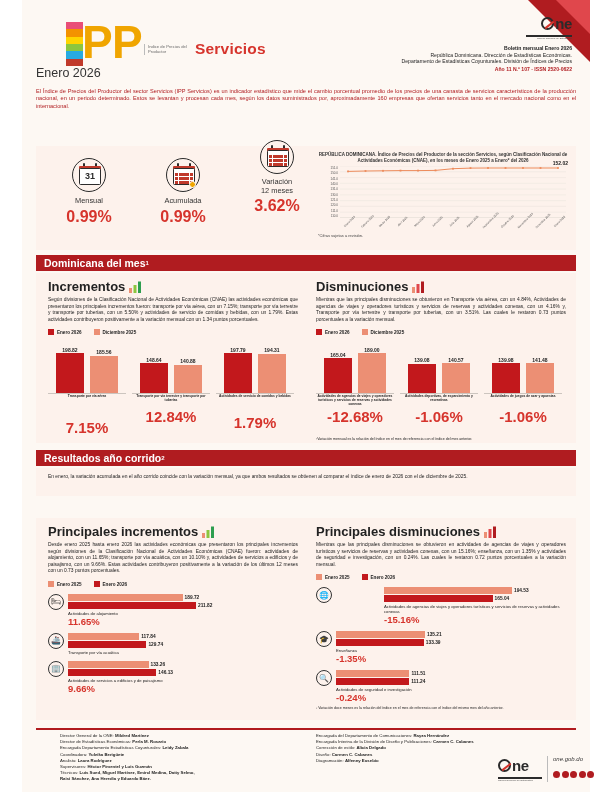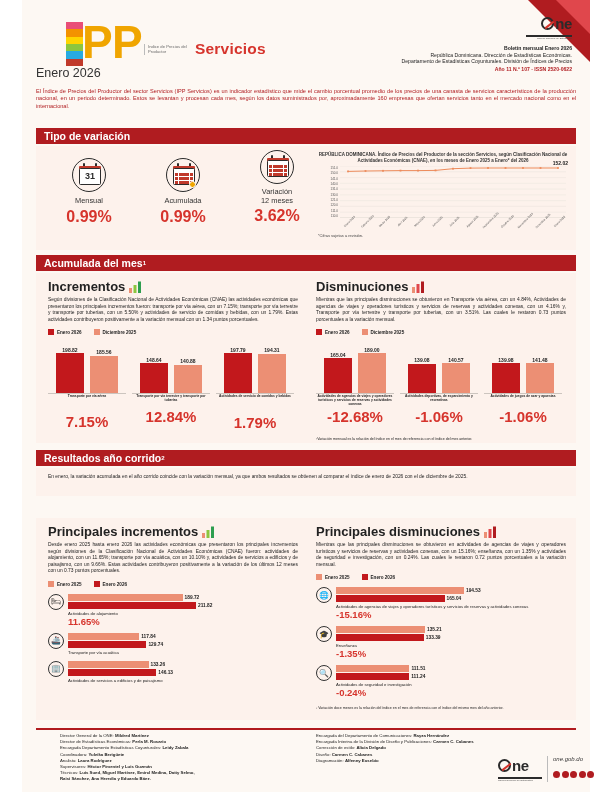--- a/index.html
+++ b/index.html
@@ -142,23 +142,20 @@
       <div class="one-l1">Boletín mensual Enero 2026</div>
       <div class="one-l2">República Dominicana. Dirección de Estadísticas Económicas.</div>
       <div class="one-l3">Departamento de Estadísticas Coyunturales. División de Índices de Precios</div>
       <div class="one-l4">Año 11 N.º 107 - ISSN 2520-0622</div>
     </div>
   </div>
 
   <div class="mes-title">Enero 2026</div>
   <div class="intro">El Índice de Precios del Productor del sector Servicios (IPP Servicios) es un indicador estadístico que mide el cambio porcentual promedio de los precios de una canasta de servicios característicos de la producción nacional, en un periodo determinado. Estos se levantan y procesan cada mes, según los datos suministrados por, aproximadamente 160 empresas que ofertan servicios tanto en el mercado nacional como en el internacional.</div>
 
-  <div class="banner" style="left:36px;top:128px;width:540px;">
-    <span>Tipo de variación</span>
-  </div>
   <div class="panel" style="left:36px;top:146px;width:540px;height:104px;"></div>
 
   <div class="varcard" style="left:52px;top:158px;">
     <div class="cal-ico">
       <div class="cal-ring" style="left:10px"></div>
         <div class="cal-ring" style="left:22px"></div>
       <div class="cal-top"></div>
         <div class="cal-body"></div>
       <div class="cal-num">31</div>
     </div>
@@ -188,21 +185,21 @@
           <i></i>
           <i></i>
           <i></i>
         </div>
       <div class="badge-dot"></div>
     </div>
     <div class="varlabel">Acumulada</div>
     <div class="varvalue">0.99%</div>
   </div>
 
-  <div class="varcard" style="left:240px;top:150px;">
+  <div class="varcard" style="left:240px;top:140px;">
     <div class="cal-ico">
       <div class="cal-ring" style="left:10px"></div>
         <div class="cal-ring" style="left:22px"></div>
       <div class="cal-top"></div>
         <div class="cal-body"></div>
       <div class="grid-dots">
           <i></i>
           <i></i>
           <i></i>
           <i></i>
@@ -282,21 +279,21 @@
           <div class="xt" style="position:absolute;left:156.5px;top:1px;width:18px;text-align:center;transform:rotate(-45deg);transform-origin:center top;white-space:nowrap;font-size:2.8px;">Octubre 2025</div>
           <div class="xt" style="position:absolute;left:174.0px;top:1px;width:18px;text-align:center;transform:rotate(-45deg);transform-origin:center top;white-space:nowrap;font-size:2.8px;">Noviembre 2025</div>
           <div class="xt" style="position:absolute;left:191.5px;top:1px;width:18px;text-align:center;transform:rotate(-45deg);transform-origin:center top;white-space:nowrap;font-size:2.8px;">Diciembre 2025</div>
           <div class="xt" style="position:absolute;left:209.0px;top:1px;width:18px;text-align:center;transform:rotate(-45deg);transform-origin:center top;white-space:nowrap;font-size:2.8px;">Enero 2026</div>
         </div>
     </div>
     <div class="lc-note" style="margin-top:1px;">*Cifras sujetas a revisión.</div>
   </div>
 
   <div class="banner" style="left:36px;top:255px;width:540px;">
-    <span>Acumulada del mes</span>
+    <span>Dominicana del mes</span>
       <sup>1</sup>
   </div>
   <div class="panel" style="left:36px;top:273px;width:540px;height:170px;"></div>
 
   <div style="position:absolute;left:48px;top:279px;width:250px;">
     <div style="display:flex;align-items:center;gap:4px;">
       <span class="sub-h">Incrementos</span>
       <svg width="14" height="12" viewBox="0 0 14 12">
         <rect x="0" y="7" width="3" height="5" fill="#ec8f74"></rect>
           <rect x="4.5" y="4" width="3" height="8" fill="#8cc63e"></rect>
@@ -311,21 +308,21 @@
     <div id="incBars" style="position:relative;height:78px;margin-top:8px;">
         <div style="position:absolute;left:0px;top:0px;width:78px;">
           <div style="position:relative;height:50px;">
             <div style="position:absolute;left:8px;bottom:0;width:28px;height:40.0px;background:#c2181c;"></div>
             <div class="bval" style="position:absolute;left:4px;bottom:40.5px;width:36px;">198.82</div>
             <div style="position:absolute;left:42px;bottom:0;width:28px;height:37.3px;background:#ec8f74;"></div>
             <div class="bval" style="position:absolute;left:38px;bottom:37.8px;width:36px;">185.56</div>
             <div style="position:absolute;left:0;bottom:0;width:78px;height:0.5px;background:#ccc5bf;"></div>
           </div>
           <div class="blabel" style="margin-top:1px;height:13px;overflow:hidden;">Transporte por vía aérea</div>
-          <div class="bpct" style="margin-top:6px;">7.15%</div>
+          <div class="bpct" style="margin-top:12px;">7.15%</div>
         </div>
         <div style="position:absolute;left:84px;top:0px;width:78px;">
           <div style="position:relative;height:50px;">
             <div style="position:absolute;left:8px;bottom:0;width:28px;height:29.9px;background:#c2181c;"></div>
             <div class="bval" style="position:absolute;left:4px;bottom:30.4px;width:36px;">148.64</div>
             <div style="position:absolute;left:42px;bottom:0;width:28px;height:28.3px;background:#ec8f74;"></div>
             <div class="bval" style="position:absolute;left:38px;bottom:28.8px;width:36px;">140.88</div>
             <div style="position:absolute;left:0;bottom:0;width:78px;height:0.5px;background:#ccc5bf;"></div>
           </div>
           <div class="blabel" style="margin-top:1px;height:13px;overflow:hidden;">Transporte por vía terrestre y transporte por tuberías</div>
@@ -456,20 +453,21 @@
           <div style="flex:1;">
             <div style="display:flex;align-items:center;gap:2px;">
               <div class="hbar" style="width:80.5px;background:#ec8f74;"></div>
               <div class="hval">133.26</div>
             </div>
             <div style="display:flex;align-items:center;gap:2px;margin-top:1px;">
               <div class="hbar" style="width:88.3px;background:#c2181c;"></div>
               <div class="hval">146.13</div>
             </div>
             <div class="hlab" style="margin-top:2px;">Actividades de servicios a edificios y de paisajismo</div>
+            <div class="hpct">9.66%</div>
           </div>
         </div>
       </div>
   </div>
 
   <div style="position:absolute;left:316px;top:524px;width:250px;">
     <div style="display:flex;align-items:center;gap:4px;">
       <span class="sub-h">Principales disminuciones</span>
       <svg width="14" height="12" viewBox="0 0 14 12">
         <rect x="0" y="6" width="3" height="6" fill="#ec8f74"></rect>
@@ -478,21 +476,21 @@
       </svg>
     </div>
     <div class="body-txt" style="margin-top:3px;">Mientras que las principales disminuciones se obtuvieron en actividades de agencias de viajes y operadores turísticos y servicios de reservas y actividades conexas, con un 15.16%; enseñanza, con un 1.35% y actividades de seguridad e investigación, con un 0.24%. Las cuales le restaron 0.72 puntos porcentuales a la variación mensual.</div>
     <div class="legend" style="margin-top:6px;">
       <span><i style="background:#ec8f74"></i><b>Enero 2025</b></span>
       <span><i style="background:#c2181c"></i><b>Enero 2026</b></span>
     </div>
     <div id="hDecRows" style="margin-top:7px;">
         <div style="display:flex;gap:4px;margin-bottom:6px;">
           <div class="hrow-ico">🌐</div>
-          <div style="flex:1;">
+          <div style="flex:1;margin-left:48px;">
             <div style="display:flex;align-items:center;gap:2px;">
               <div class="hbar" style="width:128.0px;background:#ec8f74;"></div>
               <div class="hval">194.53</div>
             </div>
             <div style="display:flex;align-items:center;gap:2px;margin-top:1px;">
               <div class="hbar" style="width:108.6px;background:#c2181c;"></div>
               <div class="hval">165.04</div>
             </div>
             <div class="hlab" style="margin-top:2px;">Actividades de agencias de viajes y operadores turísticos y servicios de reservas y actividades conexas</div>
             <div class="hpct">-15.16%</div>

